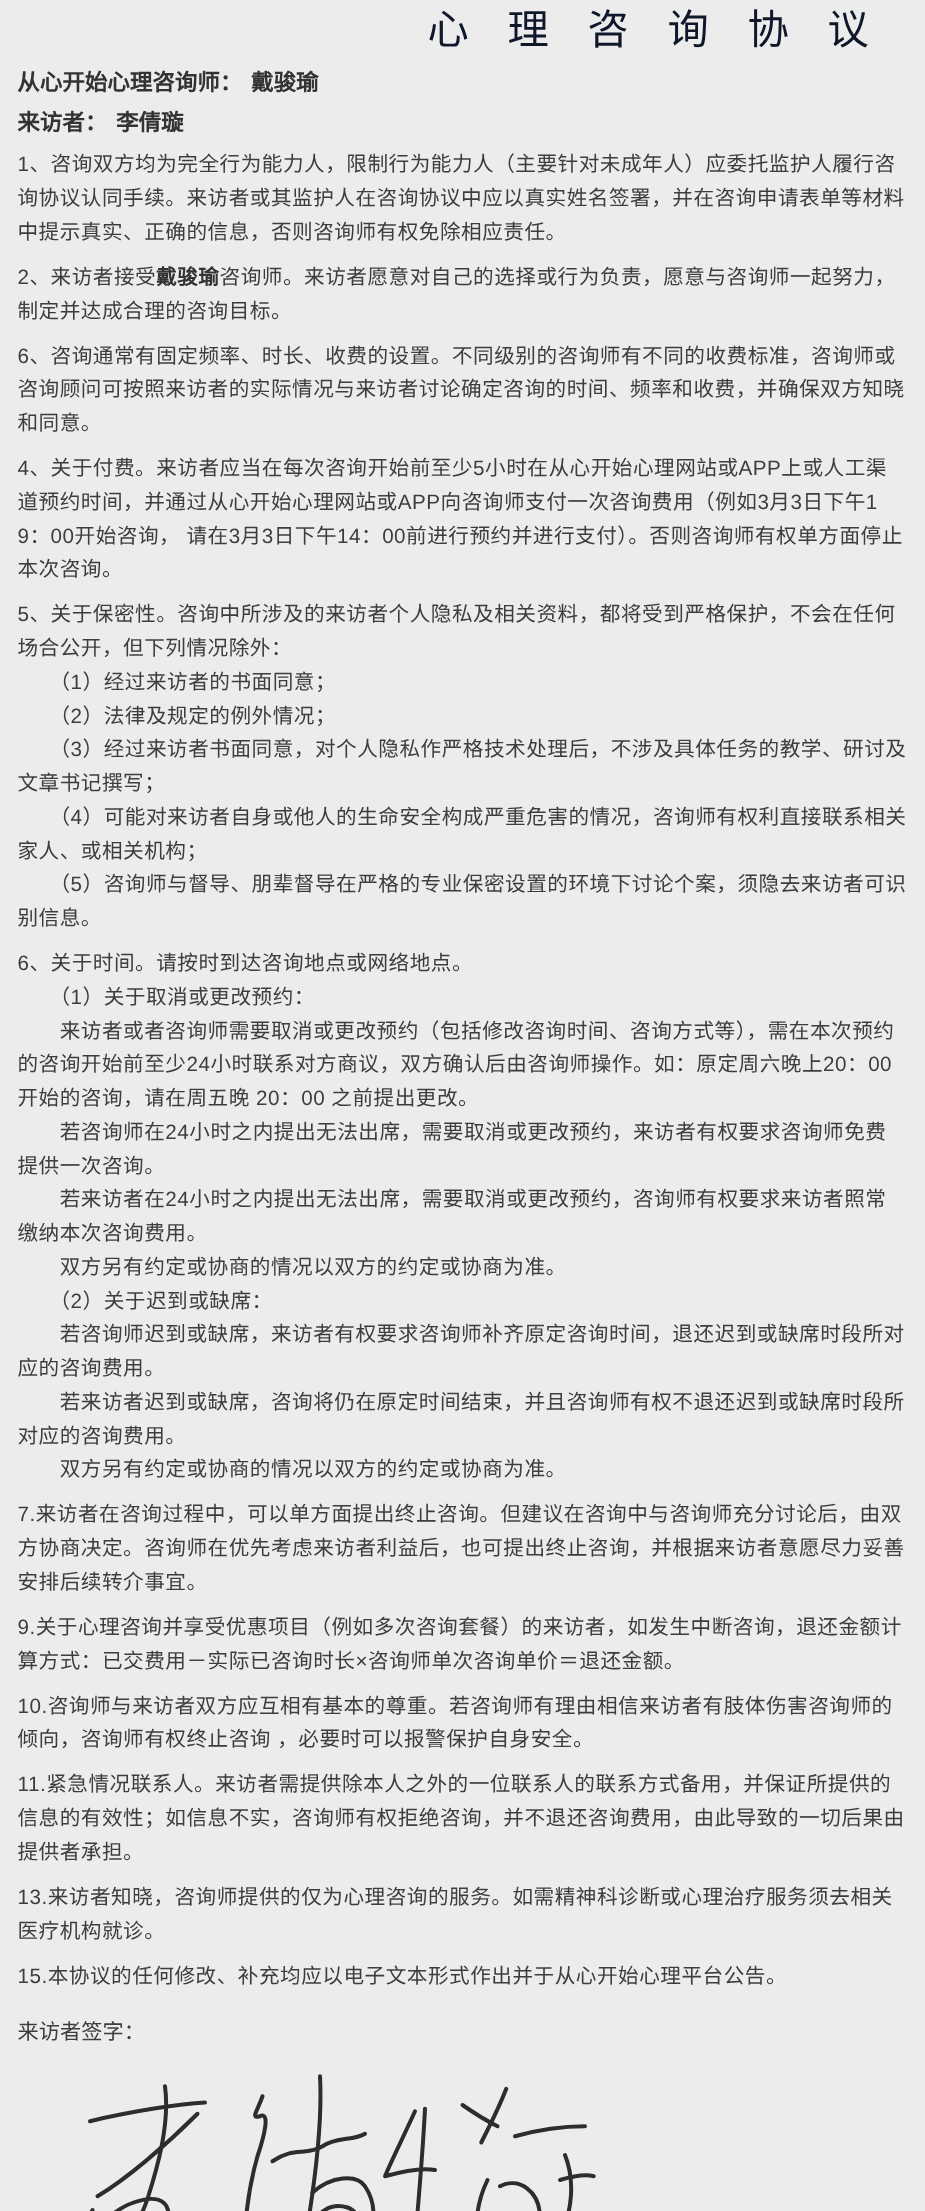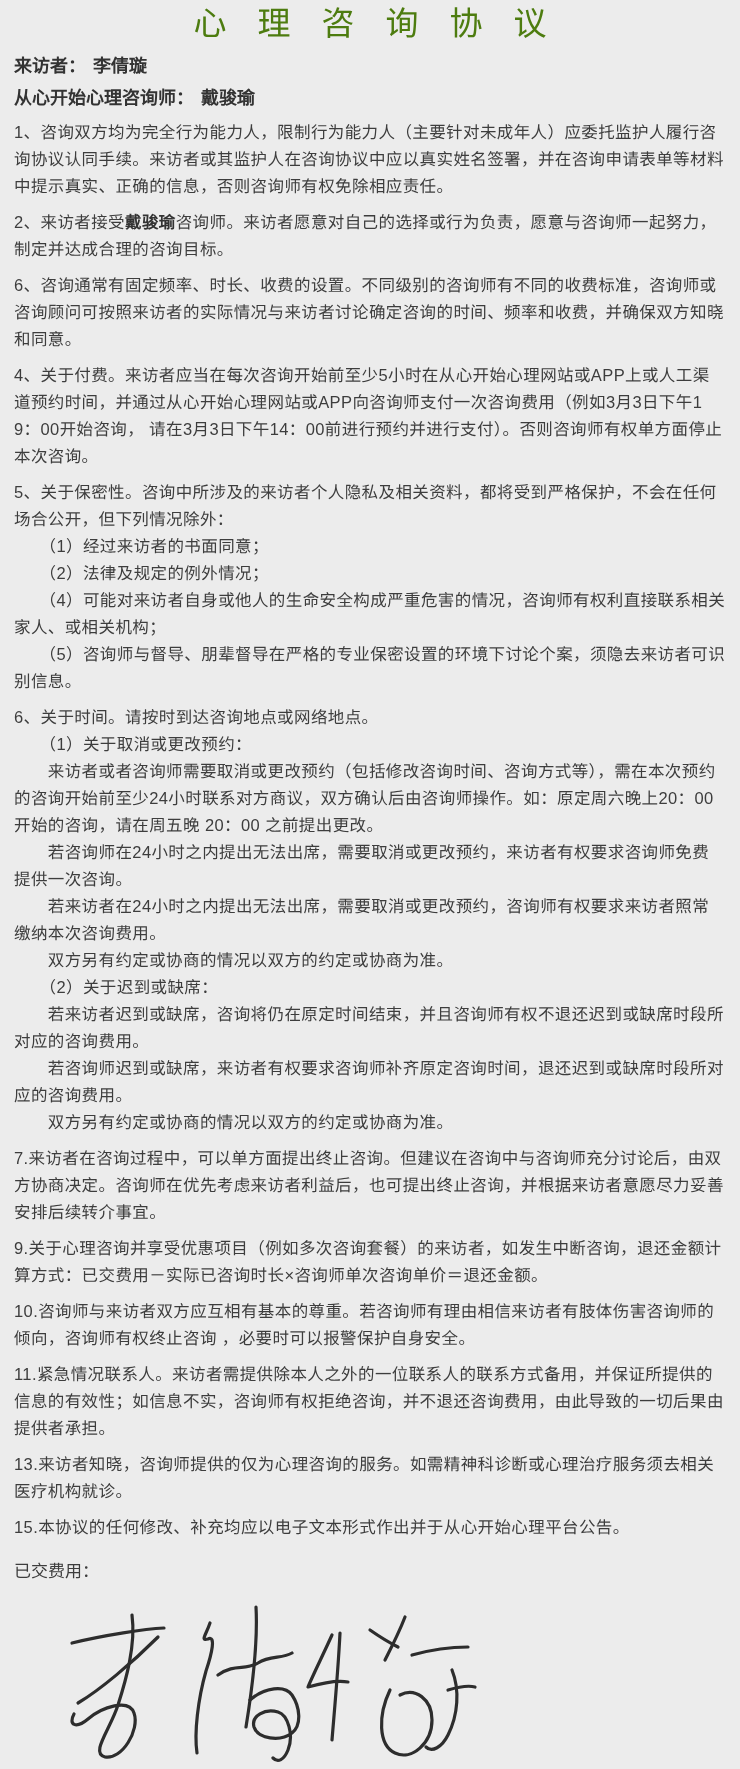--- a/index.html
+++ b/index.html
@@ -13,22 +13,22 @@
     font-family:"Liberation Sans","DejaVu Sans",sans-serif;
     color:#3d3d3d;
     box-sizing:border-box;
     padding:0 14px;
   }
   .title{
     margin:4px 0 0;
     font-size:33px;
     line-height:40px;
     font-weight:normal;
-    color:#4d7c0f;
-    text-align:center;
+    color:#0f172a;
+    text-align:right;
     letter-spacing:31px;
     text-indent:31px;
     white-space:nowrap;
   }
   .hline{
     margin:10px 0 0;
     font-size:18px;
     line-height:24px;
     font-weight:bold;
     color:#333333;
@@ -72,54 +72,55 @@
     color:#3d3d3d;
   }
 </style>
 </head>
 <body>
 
 <div class="page">
 
   <h1 class="title">心理咨询协议</h1>
 
+  <p class="hline"><span>从心开始心理咨询师：</span><span class="hname">戴骏瑜</span></p>
+
   <p class="hline"><span>来访者：</span><span class="hname">李倩璇</span></p>
-
-  <p class="hline"><span>从心开始心理咨询师：</span><span class="hname">戴骏瑜</span></p>
 
   <div class="body">
       <div class="group">
         <p class="para"><span>1、咨询双方均为完全行为能力人，限制行为能力人（主要针对未成年人）应委托监护人履行咨询协议认同手续。来访者或其监护人在咨询协议中应以真实姓名签署，并在咨询申请表单等材料中提示真实、正确的信息，否则咨询师有权免除相应责任。</span></p>
       </div>
       <div class="group">
         <p class="para"><span>2、来访者接受</span><span class="bold">戴骏瑜</span><span>咨询师。来访者愿意对自己的选择或行为负责，愿意与咨询师一起努力，制定并达成合理的咨询目标。</span></p>
       </div>
       <div class="group">
         <p class="para"><span>6、咨询通常有固定频率、时长、收费的设置。不同级别的咨询师有不同的收费标准，咨询师或咨询顾问可按照来访者的实际情况与来访者讨论确定咨询的时间、频率和收费，并确保双方知晓和同意。</span></p>
       </div>
       <div class="group">
         <p class="para"><span>4、关于付费。来访者应当在每次咨询开始前至少5小时在从心开始心理网站或APP上或人工渠道预约时间，并通过从心开始心理网站或APP向咨询师支付一次咨询费用（例如3月3日下午19：00开始咨询， 请在3月3日下午14：00前进行预约并进行支付）。否则咨询师有权单方面停止本次咨询。</span></p>
       </div>
       <div class="group">
         <p class="para"><span>5、关于保密性。咨询中所涉及的来访者个人隐私及相关资料，都将受到严格保护，不会在任何场合公开，但下列情况除外：</span></p>
         <p class="para"><span>　　（1）经过来访者的书面同意；</span></p>
         <p class="para"><span>　　（2）法律及规定的例外情况；</span></p>
+        <p class="para"><span>　　（3）经过来访者书面同意，对个人隐私作严格技术处理后，不涉及具体任务的教学、研讨及文章书记撰写；</span></p>
         <p class="para"><span>　　（4）可能对来访者自身或他人的生命安全构成严重危害的情况，咨询师有权利直接联系相关家人、或相关机构；</span></p>
         <p class="para"><span>　　（5）咨询师与督导、朋辈督导在严格的专业保密设置的环境下讨论个案，须隐去来访者可识别信息。</span></p>
       </div>
       <div class="group">
         <p class="para"><span>6、关于时间。请按时到达咨询地点或网络地点。</span></p>
         <p class="para"><span>　　（1）关于取消或更改预约：</span></p>
         <p class="para"><span>　　来访者或者咨询师需要取消或更改预约（包括修改咨询时间、咨询方式等），需在本次预约的咨询开始前至少24小时联系对方商议，双方确认后由咨询师操作。如：原定周六晚上20：00 开始的咨询，请在周五晚 20：00 之前提出更改。</span></p>
         <p class="para"><span>　　若咨询师在24小时之内提出无法出席，需要取消或更改预约，来访者有权要求咨询师免费提供一次咨询。</span></p>
         <p class="para"><span>　　若来访者在24小时之内提出无法出席，需要取消或更改预约，咨询师有权要求来访者照常缴纳本次咨询费用。</span></p>
         <p class="para"><span>　　双方另有约定或协商的情况以双方的约定或协商为准。</span></p>
         <p class="para"><span>　　（2）关于迟到或缺席：</span></p>
+        <p class="para"><span>　　若咨询师迟到或缺席，来访者有权要求咨询师补齐原定咨询时间，退还迟到或缺席时段所对应的咨询费用。</span></p>
         <p class="para"><span>　　若来访者迟到或缺席，咨询将仍在原定时间结束，并且咨询师有权不退还迟到或缺席时段所对应的咨询费用。</span></p>
-        <p class="para"><span>　　若咨询师迟到或缺席，来访者有权要求咨询师补齐原定咨询时间，退还迟到或缺席时段所对应的咨询费用。</span></p>
         <p class="para"><span>　　双方另有约定或协商的情况以双方的约定或协商为准。</span></p>
       </div>
       <div class="group">
         <p class="para"><span>7.来访者在咨询过程中，可以单方面提出终止咨询。但建议在咨询中与咨询师充分讨论后，由双方协商决定。咨询师在优先考虑来访者利益后，也可提出终止咨询，并根据来访者意愿尽力妥善安排后续转介事宜。</span></p>
       </div>
       <div class="group">
         <p class="para"><span>9.关于心理咨询并享受优惠项目（例如多次咨询套餐）的来访者，如发生中断咨询，退还金额计算方式：已交费用－实际已咨询时长×咨询师单次咨询单价＝退还金额。</span></p>
       </div>
       <div class="group">
         <p class="para"><span>10.咨询师与来访者双方应互相有基本的尊重。若咨询师有理由相信来访者有肢体伤害咨询师的倾向，咨询师有权终止咨询 ，必要时可以报警保护自身安全。</span></p>
@@ -128,21 +129,21 @@
         <p class="para"><span>11.紧急情况联系人。来访者需提供除本人之外的一位联系人的联系方式备用，并保证所提供的信息的有效性；如信息不实，咨询师有权拒绝咨询，并不退还咨询费用，由此导致的一切后果由提供者承担。</span></p>
       </div>
       <div class="group">
         <p class="para"><span>13.来访者知晓，咨询师提供的仅为心理咨询的服务。如需精神科诊断或心理治疗服务须去相关医疗机构就诊。</span></p>
       </div>
       <div class="group">
         <p class="para"><span>15.本协议的任何修改、补充均应以电子文本形式作出并于从心开始心理平台公告。</span></p>
       </div>
     </div>
 
-  <p class="sign-label">已交费用：</p>
+  <p class="sign-label">来访者签字：</p>
 
   <div class="sig">
     <svg viewBox="0 0 420 172">
 
       <path d="M12,48 C 45,40 85,34 104,33"></path>
       <path d="M72,20 C 76,50 66,85 58,110 C 50,135 30,158 45,162 C 62,165 80,135 74,118 C 69,103 42,112 28,124 C 16,134 8,130 14,119"></path>
       <path d="M98,42 C 72,68 40,95 18,108"></path>
 
       <path d="M150,28 C 146,40 140,46 148,44 C 156,40 152,58 146,76 C 138,104 134,138 137,158"></path>
       <path d="M196,12 C 198,48 192,95 186,132"></path>

